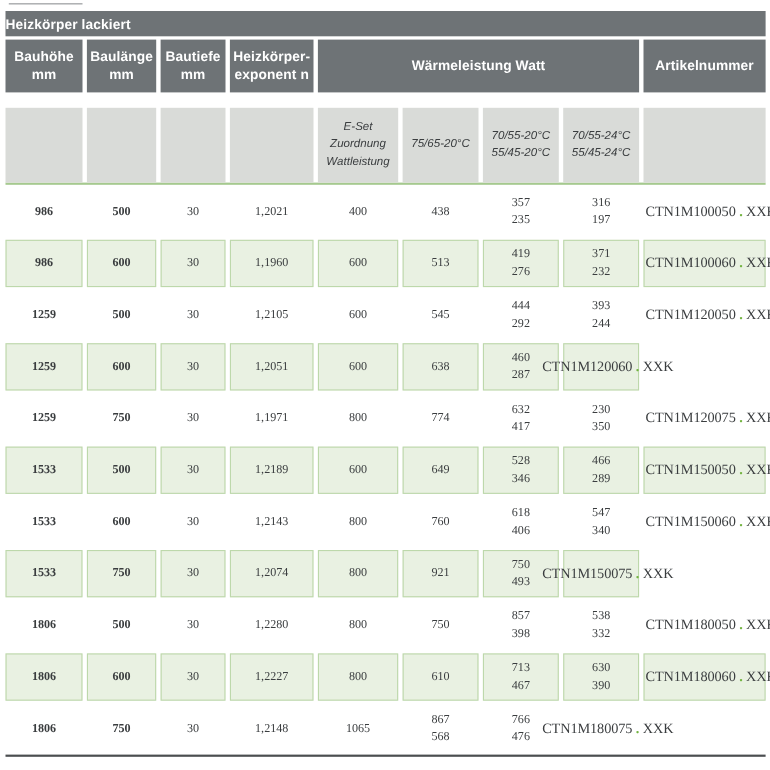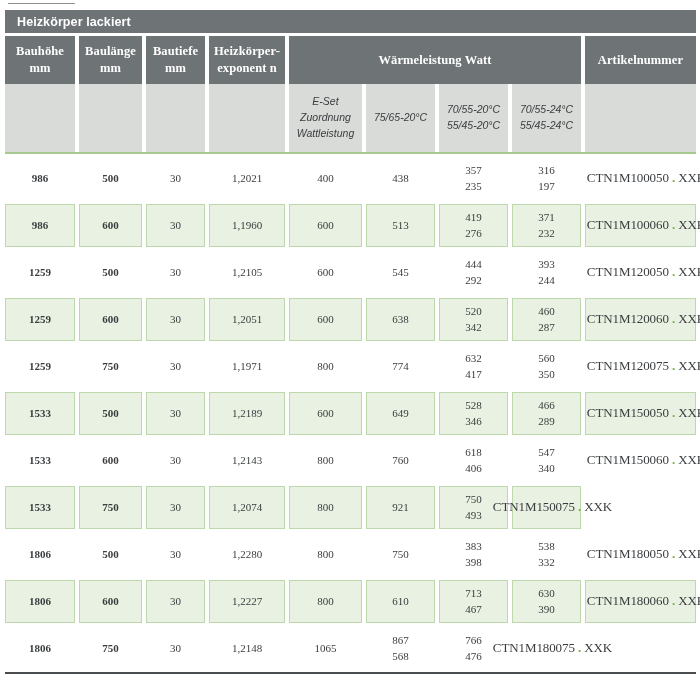--- a/index.html
+++ b/index.html
@@ -19,24 +19,24 @@
     font-family:"Liberation Sans", sans-serif;
     color:var(--text-dark);
     overflow:hidden;
   }
   .page{position:relative;width:700px;height:700px;}
   .artifact-line{position:absolute;left:8px;top:3px;width:67px;height:1px;background:#8f9294;}
   .table-wrap{position:absolute;left:5px;top:10px;width:691px;}
   .title-bar{
     height:23px;background:var(--header-bg);color:var(--header-text);
     font-weight:bold;font-size:12.5px;display:flex;align-items:center;
-    padding-left:12px;box-sizing:border-box;margin-bottom:3px;letter-spacing:0.1px;
+    box-sizing:border-box;margin-bottom:3px;letter-spacing:0.1px;
   }
   .grid{display:grid;column-gap:4px;}
-  .g-head{grid-template-columns:70px 63px 59px 76px 292px 111px;height:48px;margin-bottom:0;font-family:Liberation Serif, serif;}
+  .g-head{grid-template-columns:70px 63px 59px 76px 292px 111px;height:48px;margin-bottom:14px;}
   .g-sub,.g-row{grid-template-columns:70px 63px 59px 76px 73px 69px 69px 69px 111px;}
   .g-sub{height:68px;font-style:italic;}
   .head-cell{
     background:var(--header-bg);color:var(--header-text);font-weight:bold;
     font-size:12.5px;display:flex;flex-direction:column;justify-content:center;
     align-items:center;text-align:center;line-height:1.35;letter-spacing:0.1px;
   }
   .sub-cell{
     background:var(--subheader-bg);font-size:10.5px;display:flex;flex-direction:column;
     justify-content:center;align-items:center;text-align:center;line-height:1.5;
@@ -221,24 +221,20 @@
           <div class="cell">
             <div>1,2051</div>
           </div>
           <div class="cell">
             <div>600</div>
           </div>
           <div class="cell">
             <div>638</div>
           </div>
           <div class="cell">
-            <div>520</div>
-            <div>342</div>
-          </div>
-          <div class="cell">
             <div>460</div>
             <div>287</div>
           </div>
           <div class="cell">
             <span class="artikel"><span>CTN1M120060 </span><span class="dot">.</span><span> XXK</span></span>
           </div>
         </div>
         <div class="grid g-row white">
           <div class="cell b">
             <div>1259</div>
@@ -256,21 +252,21 @@
             <div>800</div>
           </div>
           <div class="cell">
             <div>774</div>
           </div>
           <div class="cell">
             <div>632</div>
             <div>417</div>
           </div>
           <div class="cell">
-            <div>560</div>
+            <div>230</div>
             <div>350</div>
           </div>
           <div class="cell">
             <span class="artikel"><span>CTN1M120075 </span><span class="dot">.</span><span> XXK</span></span>
           </div>
         </div>
         <div class="grid g-row green">
           <div class="cell b">
             <div>1533</div>
           </div>
@@ -372,21 +368,21 @@
           <div class="cell">
             <div>1,2280</div>
           </div>
           <div class="cell">
             <div>800</div>
           </div>
           <div class="cell">
             <div>750</div>
           </div>
           <div class="cell">
-            <div>383</div>
+            <div>857</div>
             <div>398</div>
           </div>
           <div class="cell">
             <div>538</div>
             <div>332</div>
           </div>
           <div class="cell">
             <span class="artikel"><span>CTN1M180050 </span><span class="dot">.</span><span> XXK</span></span>
           </div>
         </div>

